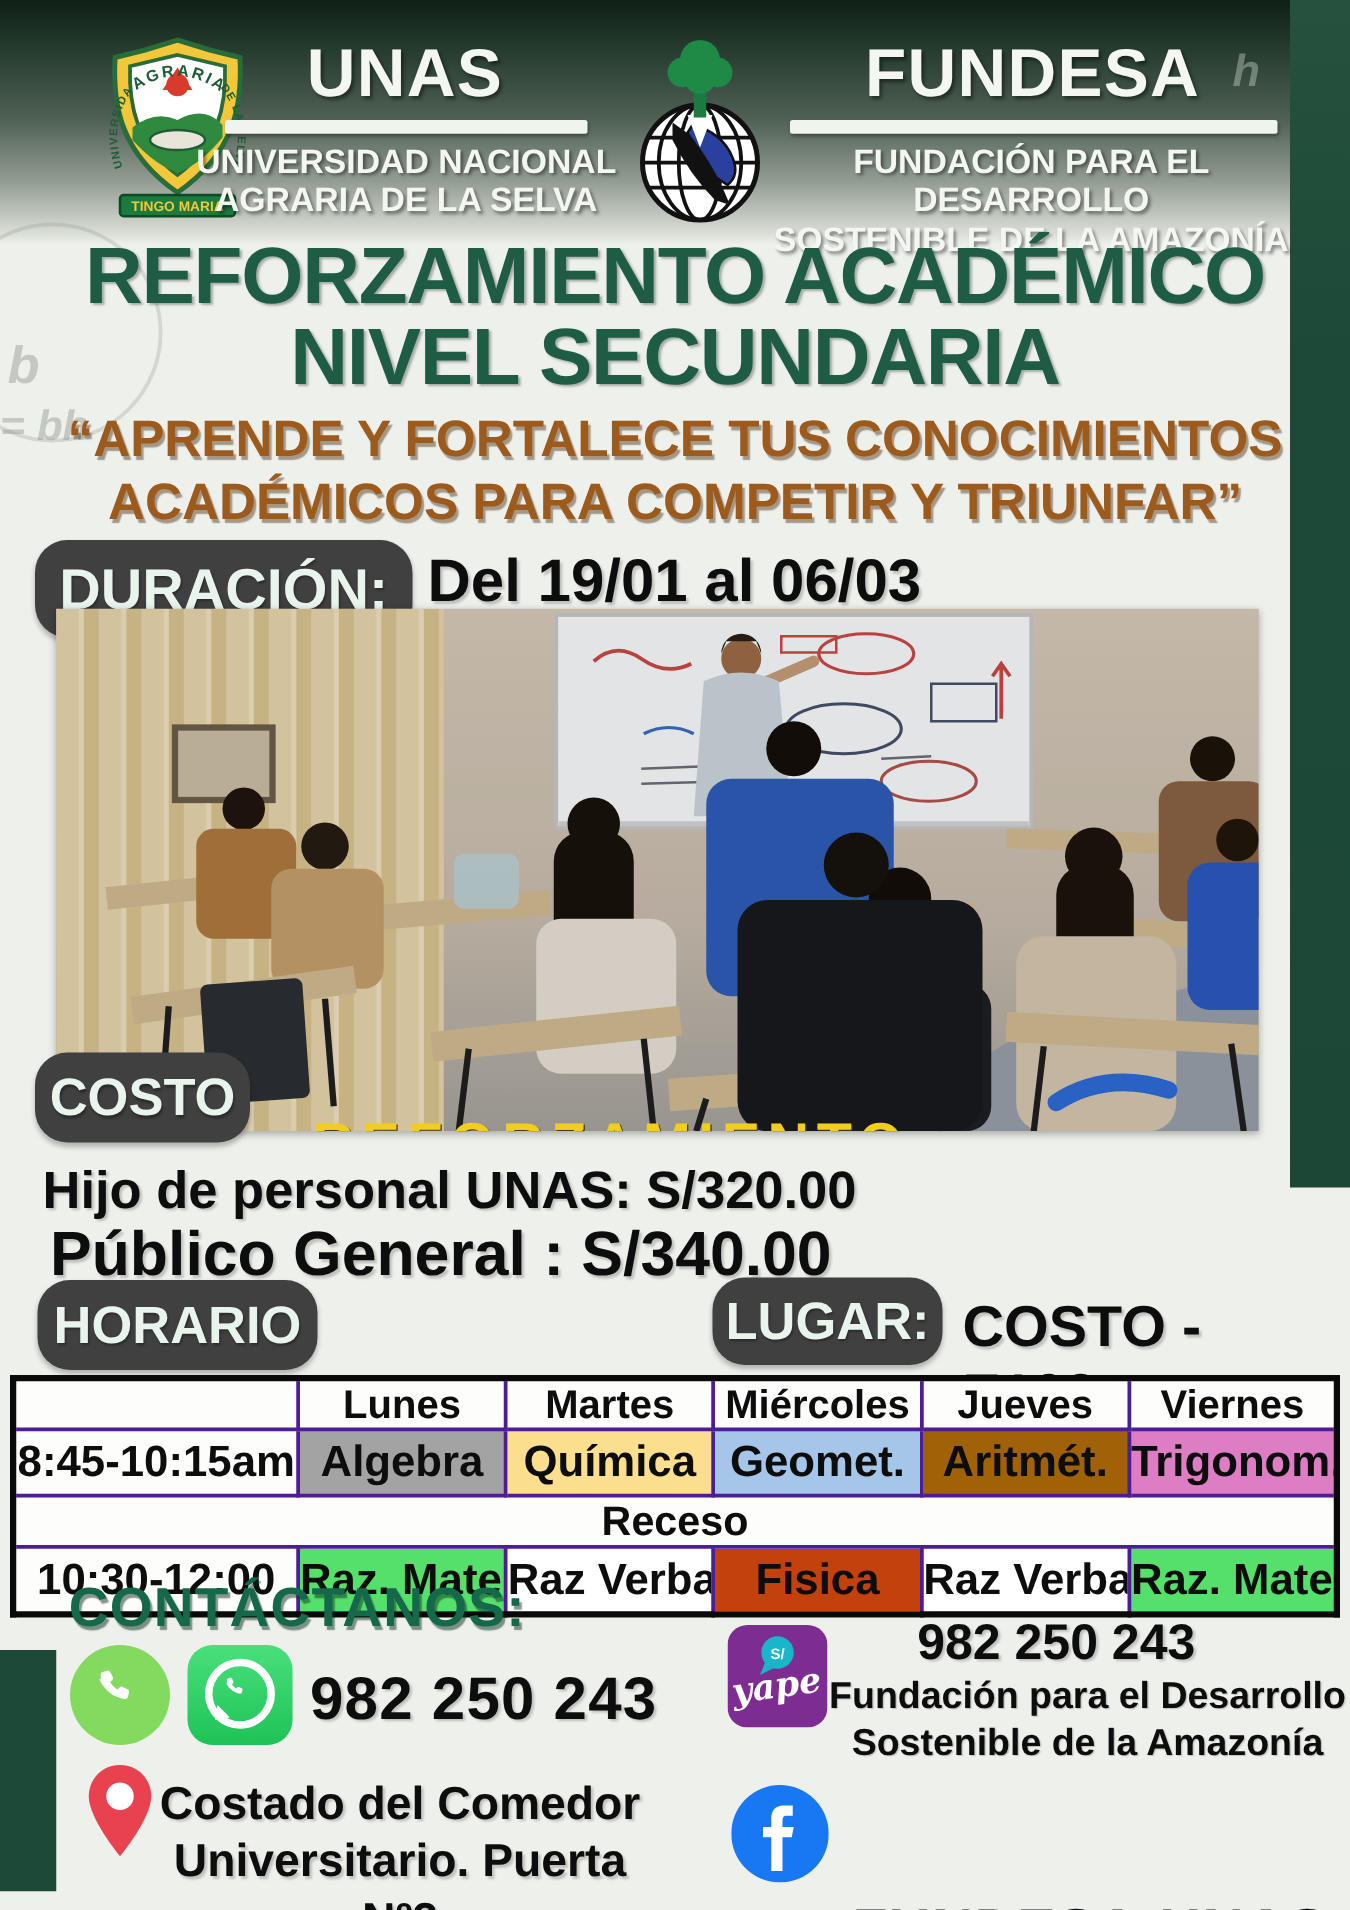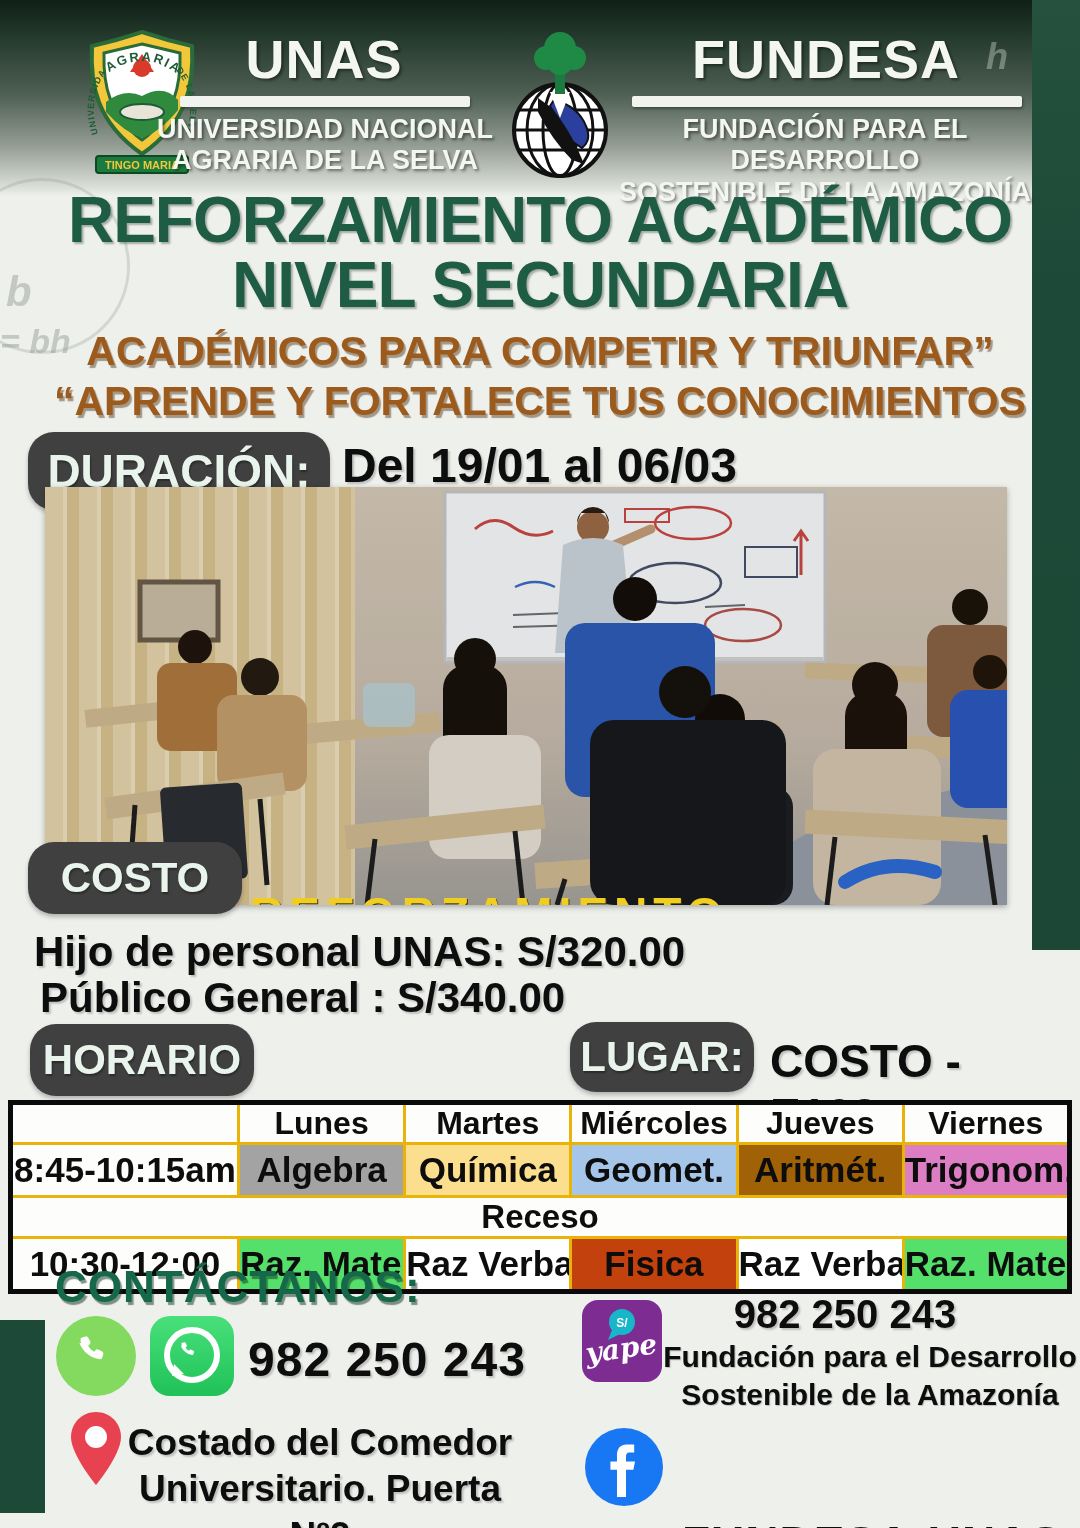--- a/index.html
+++ b/index.html
@@ -30,39 +30,39 @@
   .title{left:0;top:188px;width:1080px;text-align:center;color:#1f5c45;font-weight:bold;
     font-size:64px;line-height:1.02;letter-spacing:-1px;text-shadow:2px 2px 2px rgba(30,40,35,.35);}
   .subtitle{left:0;top:326px;width:1080px;text-align:center;color:#9c5a1c;font-weight:bold;
     font-size:41px;line-height:1.22;text-shadow:2px 3px 1px rgba(70,42,12,.45);}
 
   
   .pill{background:#404040;color:#e9f4ec;font-weight:bold;border-radius:26px;
     display:flex;align-items:center;justify-content:center;text-shadow:1px 2px 2px rgba(0,0,0,.35);
     box-shadow:0 3px 4px rgba(0,0,0,.25);}
   .pill-duracion{left:28px;top:432px;width:302px;height:78px;font-size:46px;}
-  .pill-costo{left:28px;top:842px;width:214px;height:72px;font-size:42px;}
+  .pill-costo{left:28px;top:842px;width:172px;height:72px;font-size:42px;}
   .pill-horario{left:30px;top:1024px;width:224px;height:72px;font-size:42px;}
   .pill-lugar{left:570px;top:1022px;width:184px;height:70px;font-size:42px;}
 
   .black-strong{color:#0d0d0d;font-weight:bold;text-shadow:2px 2px 2px rgba(0,0,0,.2);}
   .duracion-value{left:342px;top:438px;font-size:48px;}
   .costo-line1{left:34px;top:908px;font-size:42px;margin-top:20px;}
-  .costo-line2{left:40px;top:974px;font-size:42px;}
+  .costo-line2{left:40px;top:974px;font-size:50px;}
   .lugar-value{left:770px;top:1034px;font-size:46px;}
 
   
   .photo{left:45px;top:487px;width:962px;height:418px;overflow:hidden;background:#cfc3b2;box-shadow:0 2px 6px rgba(0,0,0,.3);}
   .photo svg{display:block;width:100%;height:100%;}
   .photo-hidden-text{position:absolute;left:205px;top:400px;font-size:46px;font-weight:bold;color:#f0cd1f;
     letter-spacing:6px;text-shadow:1px 1px 0 #3a3a1a;white-space:nowrap;}
 
   
   .sched{left:8px;top:1100px;width:1064px;border-collapse:collapse;table-layout:fixed;background:#fdfdfc;}
-  .sched td{border:3px solid #eab308;text-align:center;vertical-align:middle;padding:0;color:#0d0d0d;overflow:hidden;white-space:nowrap;}
+  .sched td{border:3px solid #4c1d95;text-align:center;vertical-align:middle;padding:0;color:#0d0d0d;overflow:hidden;white-space:nowrap;}
   .sched{border:5px solid #0a0a0a;}
   .sched .c-time{width:224px;}
   .sched .r-head td{height:34px;font-size:32px;font-weight:bold;}
   .sched .r-sub td{height:50px;font-size:35px;font-weight:bold;}
   .sched .r-sub td.subj{font-weight:600;}
   .sched .r-recess td{height:34px;font-size:33px;font-weight:bold;}
 
   
   .contact-label{left:55px;top:1262px;font-size:44px;font-weight:bold;color:#15694a;
     text-shadow:2px 3px 1px rgba(10,45,30,.5);letter-spacing:1px;}
@@ -146,22 +146,22 @@
     <div>FUNDACIÓN PARA EL DESARROLLO</div>
     <div>SOSTENIBLE DE LA AMAZONÍA</div>
   </div>
 
   <div class="abs title">
     <div>REFORZAMIENTO ACADÉMICO</div>
     <div>NIVEL SECUNDARIA</div>
   </div>
 
   <div class="abs subtitle">
+    <div>“APRENDE Y FORTALECE TUS CONOCIMIENTOS</div>
     <div>ACADÉMICOS PARA COMPETIR Y TRIUNFAR”</div>
-    <div>“APRENDE Y FORTALECE TUS CONOCIMIENTOS</div>
   </div>
 
   <div class="abs pill pill-duracion">DURACIÓN:</div>
   <div class="abs black-strong duracion-value">Del 19/01 al 06/03</div>
 
   <div class="abs photo">
     <svg viewBox="0 0 962 418" preserveAspectRatio="none">
       <defs>
         <linearGradient id="wall" x1="0" y1="0" x2="0" y2="1">
           <stop offset="0" stop-color="#d8ccb9"></stop>

